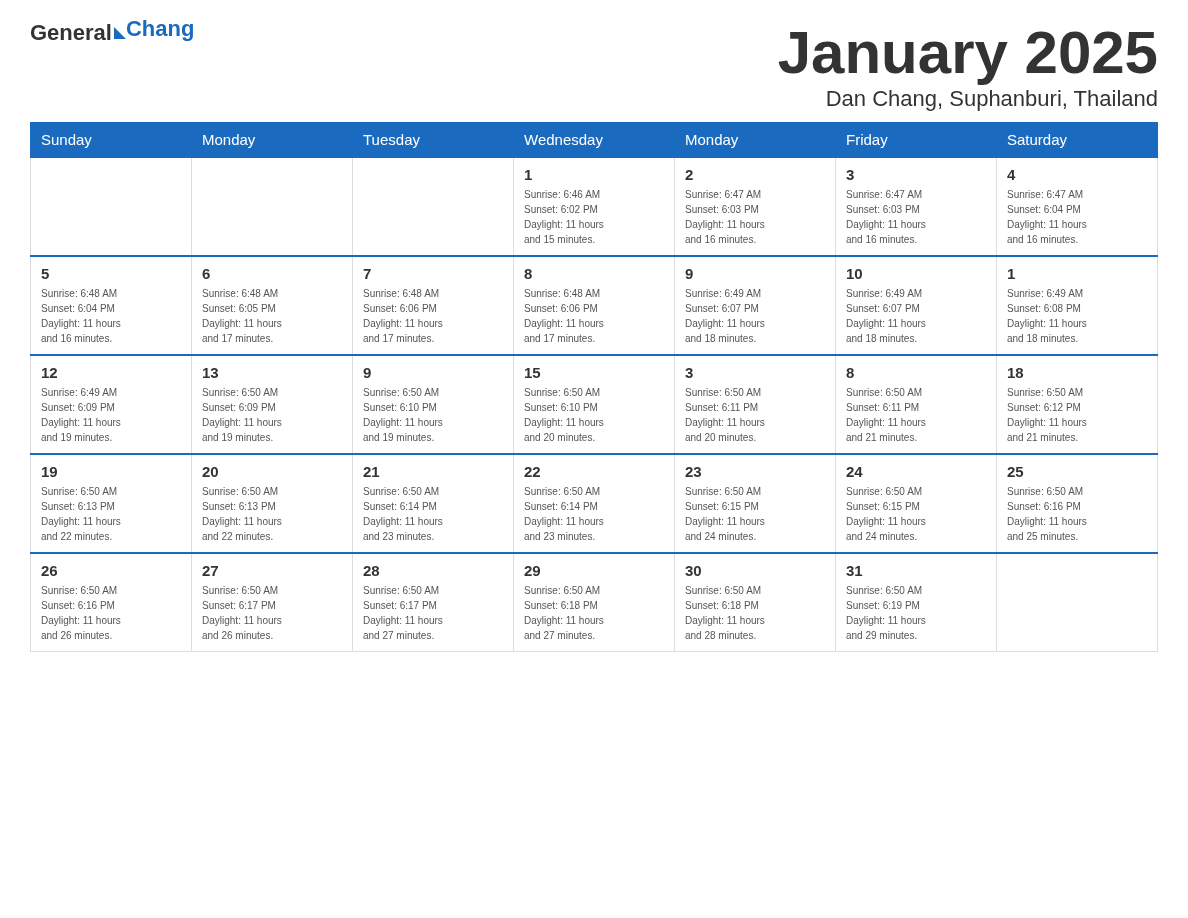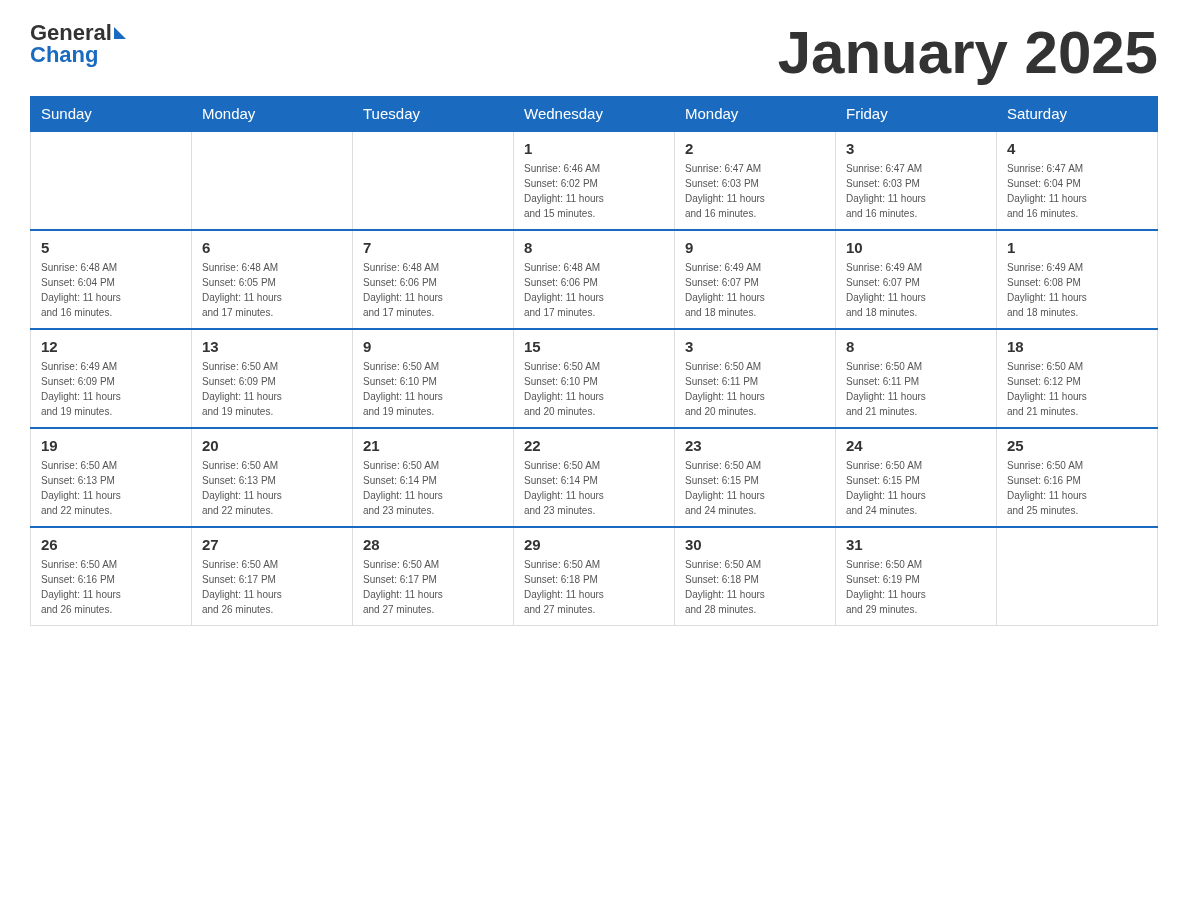--- a/index.html
+++ b/index.html
@@ -97,30 +97,31 @@
     }
     .calendar thead tr th:first-child {
       border-radius: 0;
     }
   </style>
 </head>
 <body>
 
 <div class="header">
   <div class="logo">
-    <div style="display:flex; flex-direction:column; align-items:flex-start;">
+    <div style="display:flex; align-items:flex-start;">
       <div style="display:flex; align-items:center;">
         <span class="logo-text">General</span>
         <span class="logo-triangle"></span>
       </div>
       <span class="logo-text" style="color:#1a6bbf; margin-top:-4px;">Chang</span>
     </div>
   </div>
   <div class="title-block">
     <h1>January 2025</h1>
+    <h2>Dan Chang, Suphanburi, Thailand</h2>
   </div>
 </div>
 
 <table class="calendar">
   <thead>
     <tr>
     <th>Sunday</th>
         <th>Monday</th>
         <th>Tuesday</th>
         <th>Wednesday</th>

